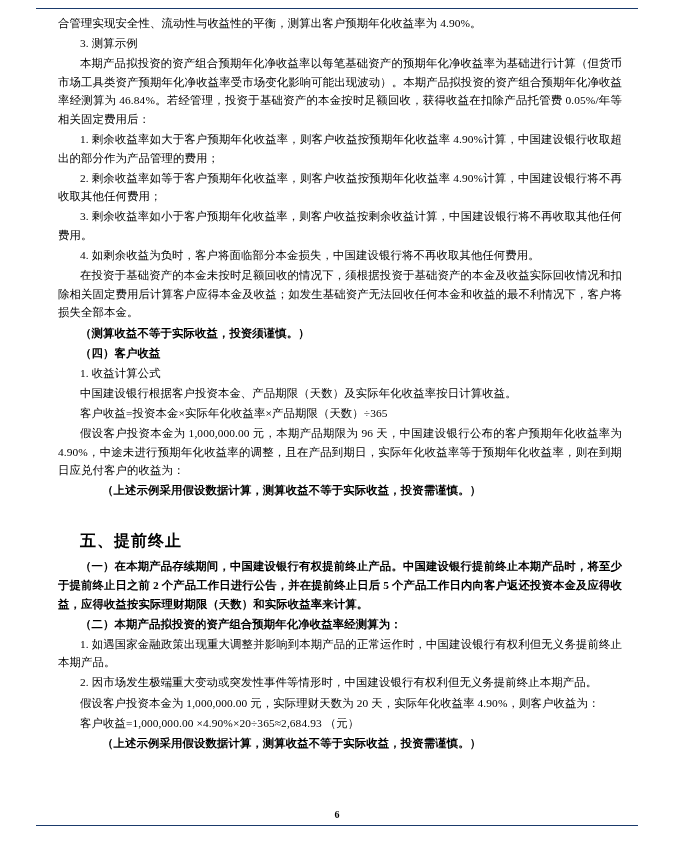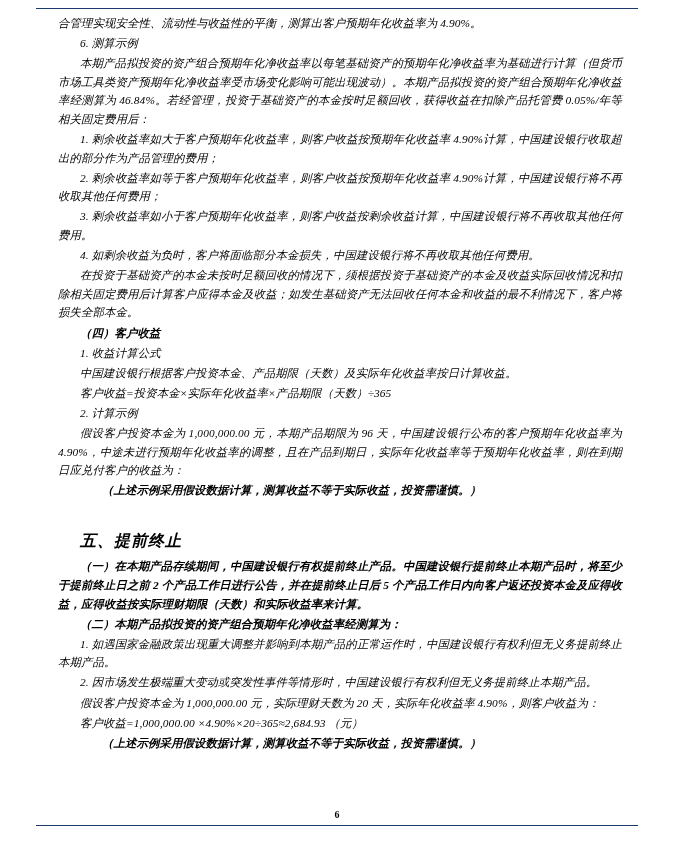--- a/index.html
+++ b/index.html
@@ -31,21 +31,20 @@
     right: 36px;
     bottom: 18px;
     border-top: 1px solid #1a3a6b;
     height: 0;
   }
   .content {
     position: absolute;
     left: 58px;
     right: 52px;
     top: 14px;
-    font-style: italic;
   }
   p {
     margin: 0 0 1.5px 0;
     font-size: 11.4px;
     line-height: 18.6px;
     text-align: justify;
     text-justify: inter-ideograph;
     letter-spacing: 0.1px;
   }
   p.ind1 { text-indent: 22px; }
@@ -74,32 +73,32 @@
 </head>
 <body>
 
 <div class="page">
   <div class="frame-top"></div>
   <div class="frame-bottom"></div>
 
   <div class="content">
 
     <p class="ind0">合管理实现安全性、流动性与收益性的平衡，测算出客户预期年化收益率为 4.90%。</p>
-    <p class="ind1">6. 测算示例</p>
+    <p class="ind1">3. 测算示例</p>
     <p class="ind1">本期产品拟投资的资产组合预期年化净收益率以每笔基础资产的预期年化净收益率为基础进行计算（但货币市场工具类资产预期年化净收益率受市场变化影响可能出现波动）。本期产品拟投资的资产组合预期年化净收益率经测算为 46.84%。若经管理，投资于基础资产的本金按时足额回收，获得收益在扣除产品托管费 0.05%/年等相关固定费用后：</p>
     <p class="ind1">1. 剩余收益率如大于客户预期年化收益率，则客户收益按预期年化收益率 4.90%计算，中国建设银行收取超出的部分作为产品管理的费用；</p>
     <p class="ind1">2. 剩余收益率如等于客户预期年化收益率，则客户收益按预期年化收益率 4.90%计算，中国建设银行将不再收取其他任何费用；</p>
     <p class="ind1">3. 剩余收益率如小于客户预期年化收益率，则客户收益按剩余收益计算，中国建设银行将不再收取其他任何费用。</p>
     <p class="ind1">4. 如剩余收益为负时，客户将面临部分本金损失，中国建设银行将不再收取其他任何费用。</p>
     <p class="ind1">在投资于基础资产的本金未按时足额回收的情况下，须根据投资于基础资产的本金及收益实际回收情况和扣除相关固定费用后计算客户应得本金及收益；如发生基础资产无法回收任何本金和收益的最不利情况下，客户将损失全部本金。</p>
+    <p class="ind1 bold">（测算收益不等于实际收益，投资须谨慎。）</p>
     <p class="ind1 bold">（四）客户收益</p>
     <p class="ind1">1. 收益计算公式</p>
     <p class="ind1">中国建设银行根据客户投资本金、产品期限（天数）及实际年化收益率按日计算收益。</p>
     <p class="ind1">客户收益=投资本金×实际年化收益率×产品期限（天数）÷365</p>
-    <p class="ind1">2. 计算示例</p>
     <p class="ind1">假设客户投资本金为 1,000,000.00 元，本期产品期限为 96 天，中国建设银行公布的客户预期年化收益率为 4.90%，中途未进行预期年化收益率的调整，且在产品到期日，实际年化收益率等于预期年化收益率，则在到期日应兑付客户的收益为：</p>
     <p class="bold" style="text-indent:44px">（上述示例采用假设数据计算，测算收益不等于实际收益，投资需谨慎。）</p>
 
     <div class="section-gap-lg"></div>
 
     <h2 class="heading">五、提前终止</h2>
 
     <p class="ind1 bold">（一）在本期产品存续期间，中国建设银行有权提前终止产品。中国建设银行提前终止本期产品时，将至少于提前终止日之前 2 个产品工作日进行公告，并在提前终止日后 5 个产品工作日内向客户返还投资本金及应得收益，应得收益按实际理财期限（天数）和实际收益率来计算。</p>
     <p class="ind1 bold">（二）本期产品拟投资的资产组合预期年化净收益率经测算为：</p>
     <p class="ind1">1. 如遇国家金融政策出现重大调整并影响到本期产品的正常运作时，中国建设银行有权利但无义务提前终止本期产品。</p>

